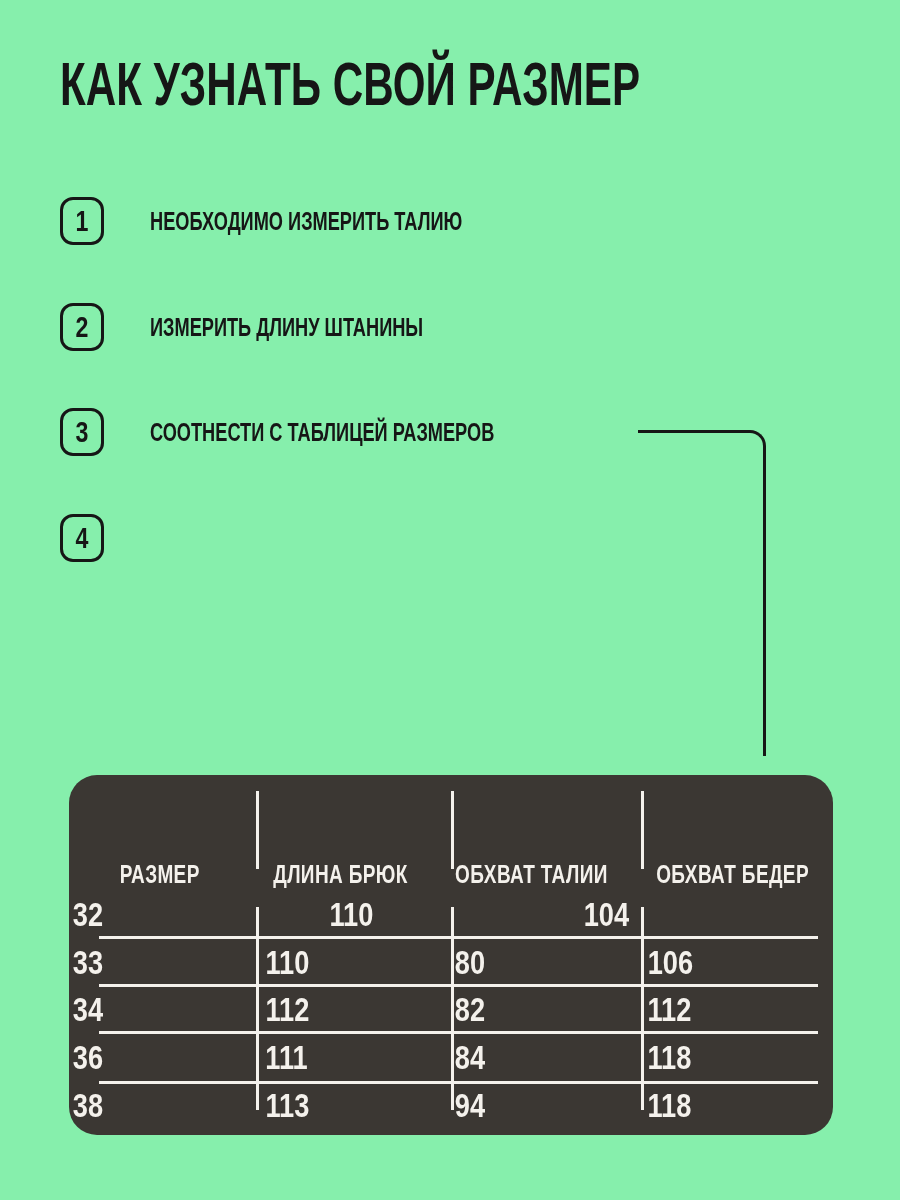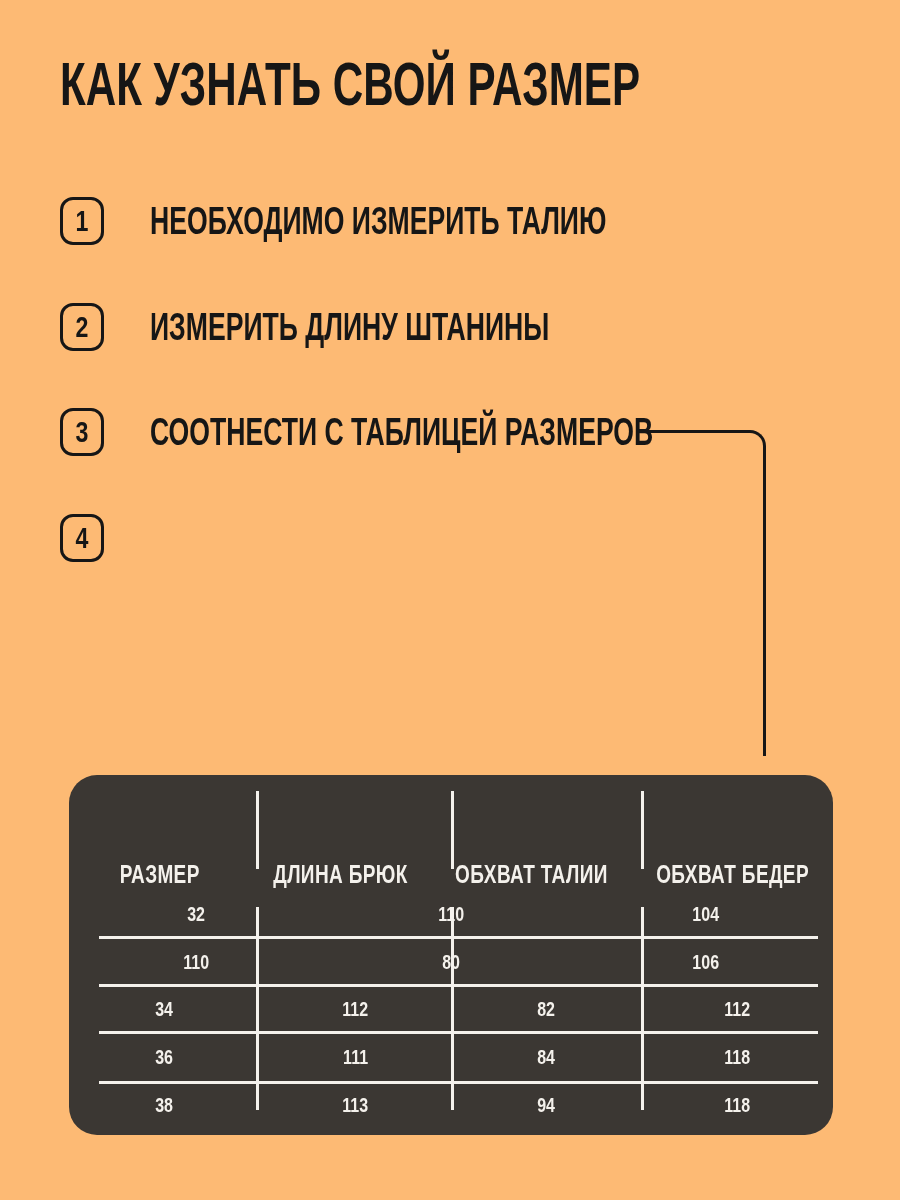--- a/index.html
+++ b/index.html
@@ -1,20 +1,20 @@
 <!DOCTYPE html>
 <html><head>
 <meta charset="utf-8">
 <style>
   html, body { margin: 0; padding: 0; background: #ffffff; }
   .canvas {
     position: relative;
     width: 900px;
     height: 1200px;
-    background: #fdba74;
+    background: #86efac;
     overflow: hidden;
     font-family: "Liberation Sans", sans-serif;
     color: #161616;
   }
 
   
   .cond   { display: inline-block; transform: scaleX(0.68); transform-origin: left center; white-space: nowrap; }
   .cond-s { display: inline-block; transform: scaleX(0.70); transform-origin: left center; white-space: nowrap; }
   .cond-c { display: inline-block; transform: scaleX(0.76); transform-origin: center center; white-space: nowrap; }
   .cond-n { display: inline-block; transform: scaleX(0.80); transform-origin: center center; white-space: nowrap; }
@@ -43,21 +43,21 @@
     border-radius: 13px;
     display: flex;
     align-items: center;
     justify-content: center;
     font-size: 29px;
     font-weight: 700;
     margin-right: 46px;
     flex: 0 0 auto;
   }
   .step-text {
-    font-size: 38px;
+    font-size: 26px;
     font-weight: 700;
     line-height: 48px;
     white-space: nowrap;
   }
 
   .connector {
     position: absolute;
     left: 638px;
     top: 430px;
     width: 125px;
@@ -121,22 +121,21 @@
     width: 100%;
   }
   .table-row {
     height: 47.6px;
     display: flex;
   }
   .size-cell {
     flex: 1;
     display: flex;
     align-items: center;
-    justify-content: center;
-    font-size: 20px;
+    font-size: 34px;
     font-weight: 700;
   }
 </style>
 </head>
 <body>
 
 <div class="canvas">
 
   <div class="title">
     <span class="cond">КАК УЗНАТЬ СВОЙ РАЗМЕР</span>
@@ -216,20 +215,23 @@
         <div class="size-cell">
             <span class="cond-n">110</span>
           </div>
         <div class="size-cell">
             <span class="cond-n">104</span>
           </div>
       </div>
 
       <div class="table-row">
         <div class="size-cell">
+            <span class="cond-n">33</span>
+          </div>
+        <div class="size-cell">
             <span class="cond-n">110</span>
           </div>
         <div class="size-cell">
             <span class="cond-n">80</span>
           </div>
         <div class="size-cell">
             <span class="cond-n">106</span>
           </div>
       </div>
 

